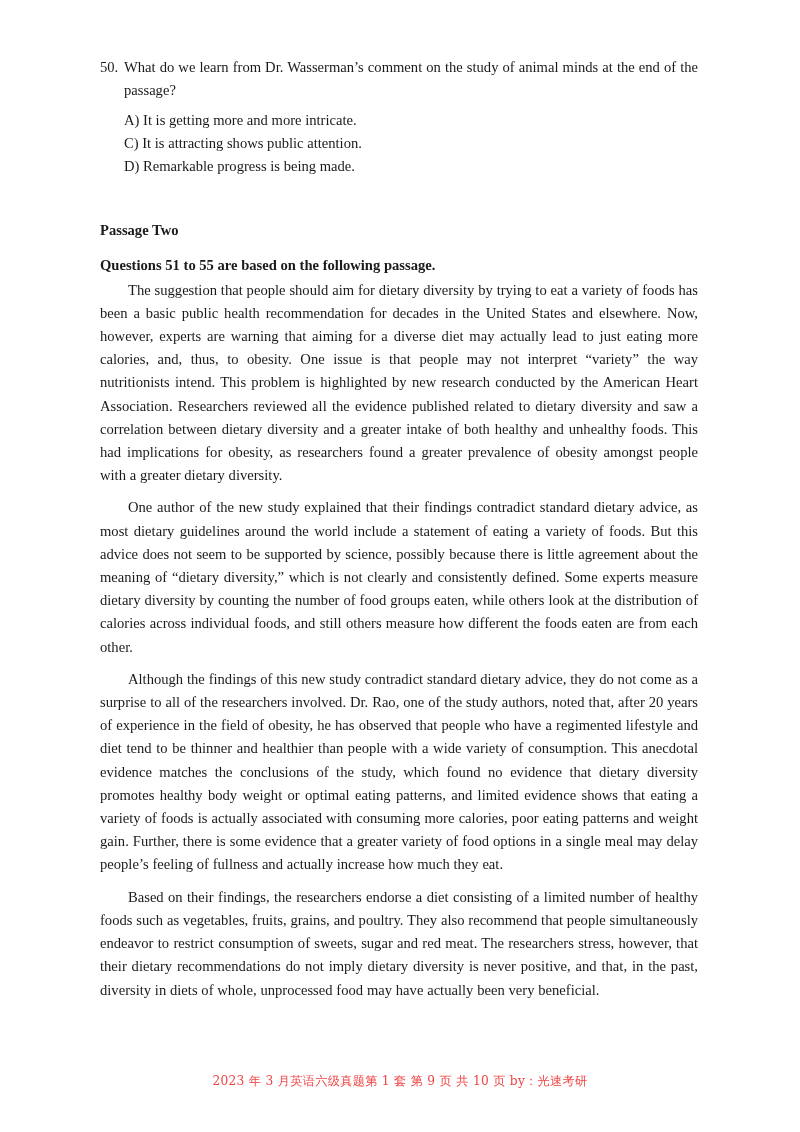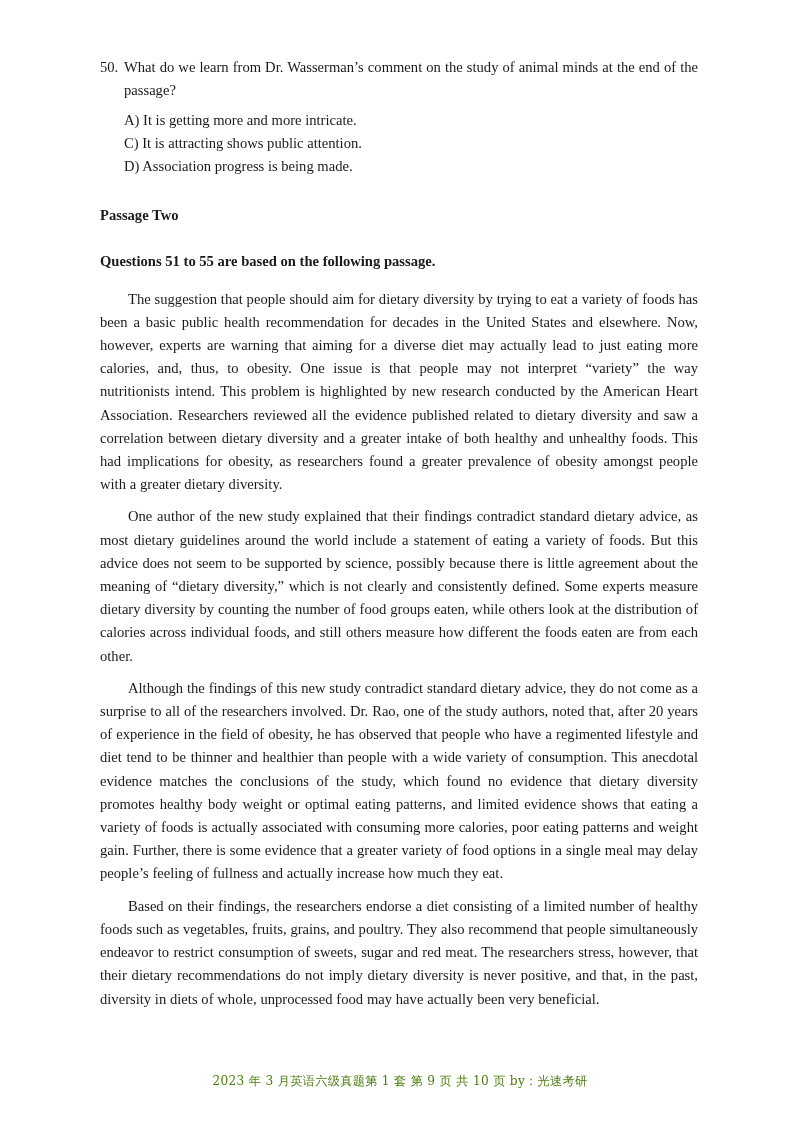--- a/index.html
+++ b/index.html
@@ -60,35 +60,35 @@
     padding-left: 24px;
   }
   .option-row {
     font-size: 14.6px;
     line-height: 23.2px;
     white-space: nowrap;
   }
 
   
   .passage-title {
-    margin-top: 25px;
+    margin-top: 40px;
     font-size: 14.6px;
     line-height: 22px;
     font-weight: bold;
   }
   .passage-directions {
-    margin-top: 24px;
+    margin-top: 13px;
     font-size: 14.6px;
     line-height: 22px;
     font-weight: bold;
   }
 
   
   .passage-body {
-    margin-top: 16px;
+    margin-top: 3px;
     font-family: Liberation Serif, serif;
   }
   .para {
     font-size: 14.6px;
     line-height: 23.2px;
     text-align: justify;
     text-justify: inter-word;
     text-indent: 28px;
     margin: 0 0 9px 0;
     hyphens: none;
@@ -100,41 +100,41 @@
 
   
   .footer {
     position: absolute;
     left: 0;
     top: 1073px;
     width: 800px;
     text-align: center;
     font-size: 12.2px;
     line-height: 17px;
-    color: #4d7c0f;
+    color: #ef4444;
     font-family: "DejaVu Serif", "Liberation Serif", serif;
     letter-spacing: 0.3px;
   }
 </style>
 </head>
 <body>
 
 <div class="page">
 
   <div class="content">
 
     <div class="question-block">
       <div class="question-stem">
         <span class="qnum">50.</span>
         <span class="qtext">What do we learn from Dr. Wasserman’s comment on the study of animal minds at the end of the passage?</span>
       </div>
       <div class="options">
         <div class="option-row">A) It is getting more and more intricate.</div>
         <div class="option-row">C) It is attracting shows public attention.</div>
-        <div class="option-row">D) Association progress is being made.</div>
+        <div class="option-row">D) Remarkable progress is being made.</div>
       </div>
     </div>
 
     <div class="passage-title">Passage Two</div>
     <div class="passage-directions">Questions 51 to 55 are based on the following passage.</div>
 
     <div class="passage-body">
       <p class="para">The suggestion that people should aim for dietary diversity by trying to eat a variety of foods has been a basic public health recommendation for decades in the United States and elsewhere. Now, however, experts are warning that aiming for a diverse diet may actually lead to just eating more calories, and, thus, to obesity. One issue is that people may not interpret “variety” the way nutritionists intend. This problem is highlighted by new research conducted by the American Heart Association. Researchers reviewed all the evidence published related to dietary diversity and saw a correlation between dietary diversity and a greater intake of both healthy and unhealthy foods. This had implications for obesity, as researchers found a greater prevalence of obesity amongst people with a greater dietary diversity.</p>
       <p class="para">One author of the new study explained that their findings contradict standard dietary advice, as most dietary guidelines around the world include a statement of eating a variety of foods. But this advice does not seem to be supported by science, possibly because there is little agreement about the meaning of “dietary diversity,” which is not clearly and consistently defined. Some experts measure dietary diversity by counting the number of food groups eaten, while others look at the distribution of calories across individual foods, and still others measure how different the foods eaten are from each other.</p>
       <p class="para">Although the findings of this new study contradict standard dietary advice, they do not come as a surprise to all of the researchers involved. Dr. Rao, one of the study authors, noted that, after 20 years of experience in the field of obesity, he has observed that people who have a regimented lifestyle and diet tend to be thinner and healthier than people with a wide variety of consumption. This anecdotal evidence matches the conclusions of the study, which found no evidence that dietary diversity promotes healthy body weight or optimal eating patterns, and limited evidence shows that eating a variety of foods is actually associated with consuming more calories, poor eating patterns and weight gain. Further, there is some evidence that a greater variety of food options in a single meal may delay people’s feeling of fullness and actually increase how much they eat.</p>

